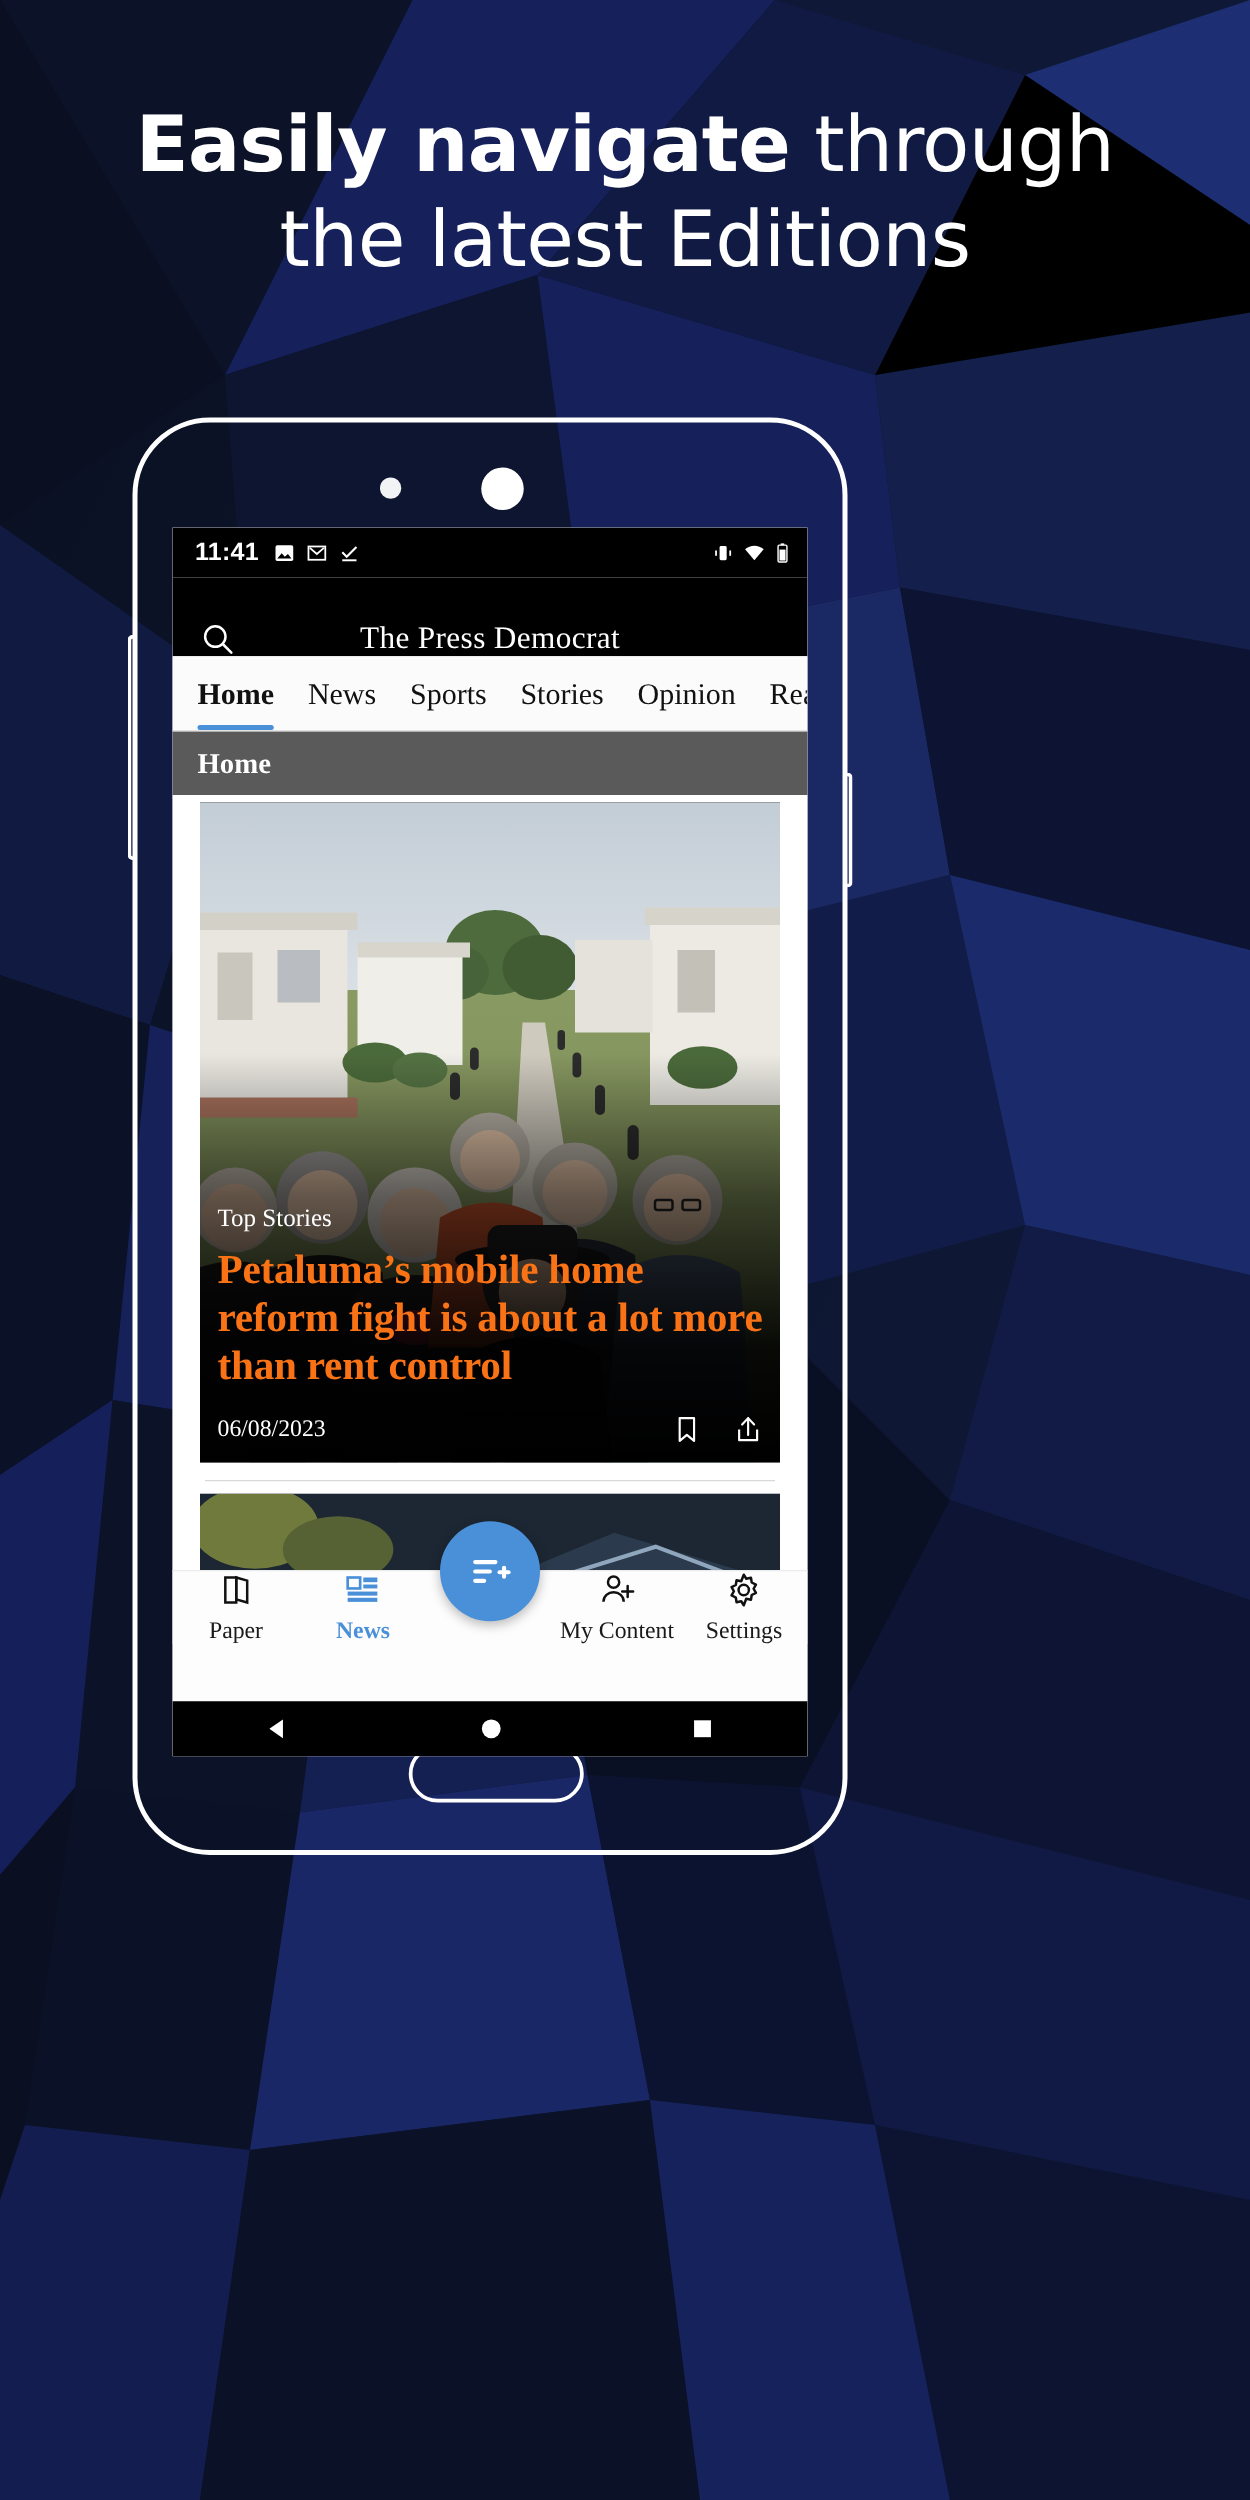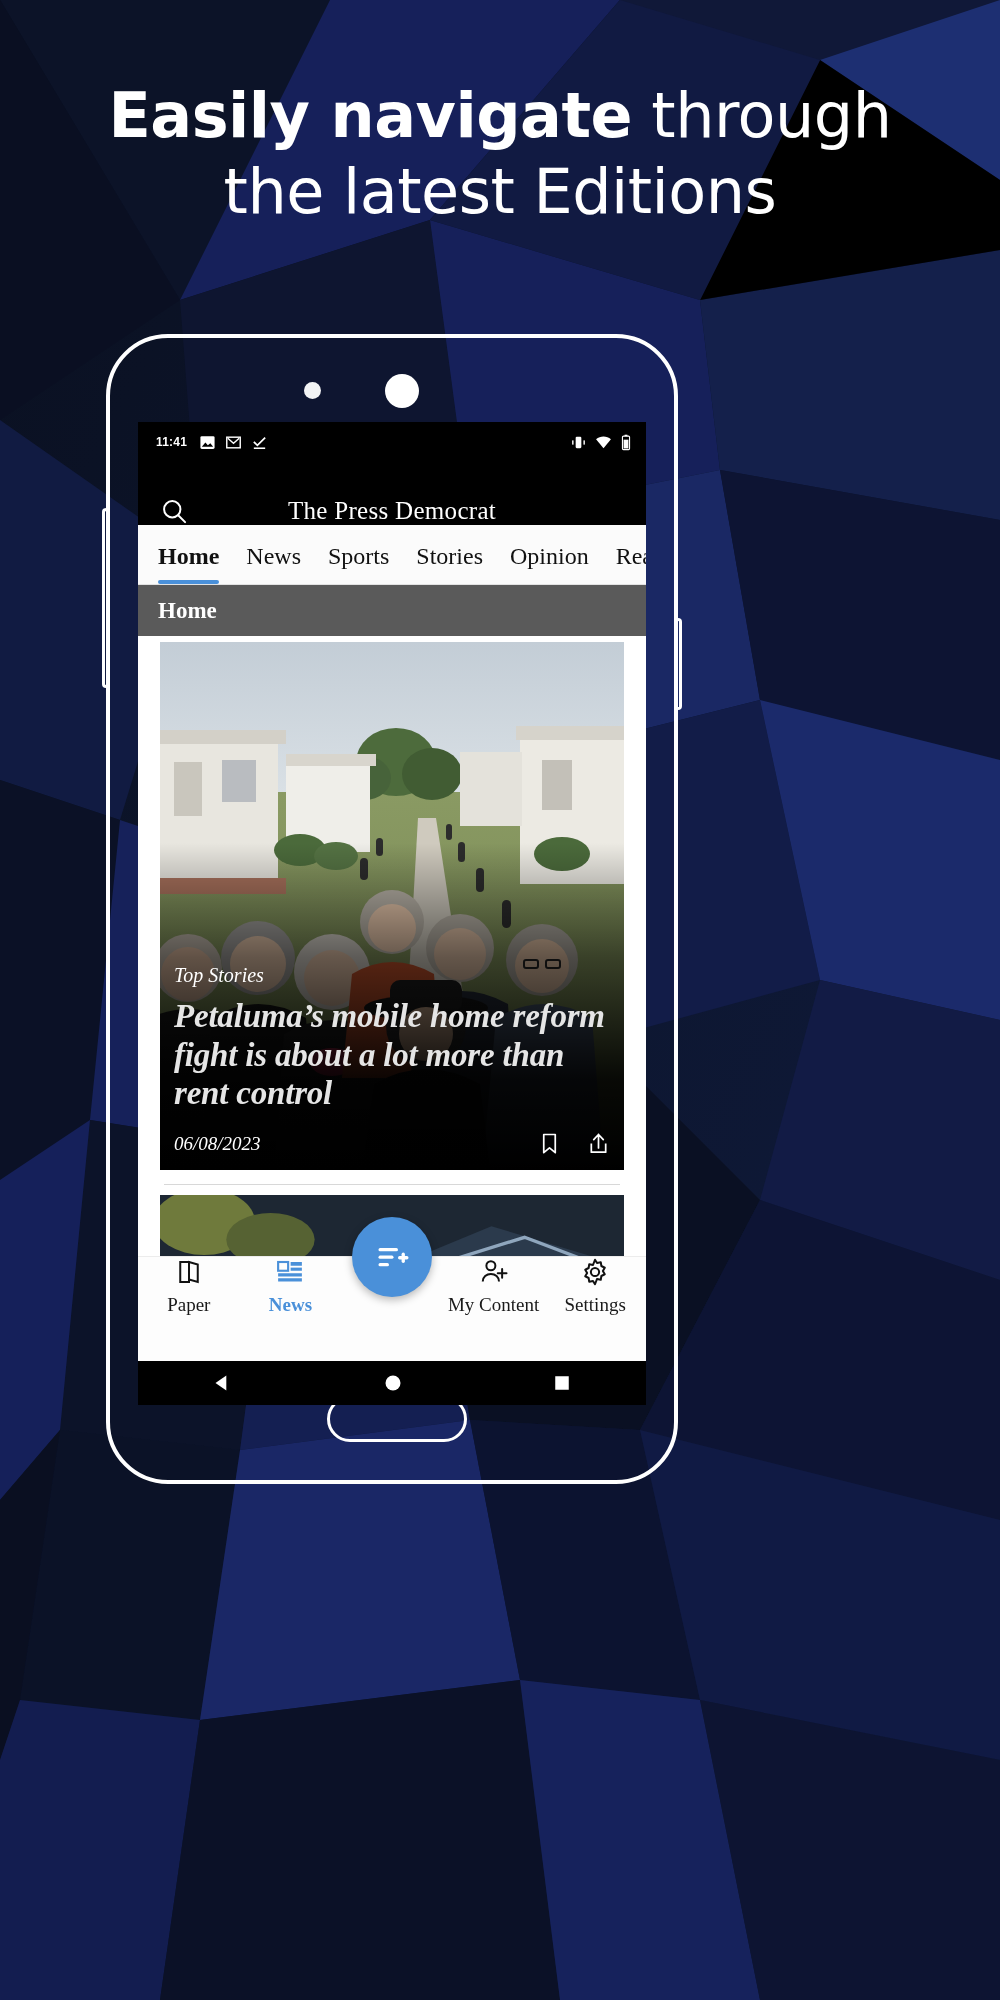--- a/index.html
+++ b/index.html
@@ -62,21 +62,21 @@
     width:508px; height:983px;
     background:#ffffff; overflow:hidden; z-index:6;
   }
 
   
   .statusbar {
     height:40px; background:#000000; color:#ffffff;
     display:flex; align-items:center;
     padding:0 14px 0 18px; font-size:15px;
   }
-  .sb-time { font-weight:600; letter-spacing:.2px; font-size:12px; }
+  .sb-time { font-weight:600; letter-spacing:.2px; font-size:20px; }
   .sb-left-icons { display:flex; align-items:center; gap:9px; margin-left:12px; }
   .sb-spacer { flex:1; }
   .sb-right-icons { display:flex; align-items:center; gap:8px; }
   .sb-ico { display:block; }
 
   
   .masthead {
     height:63px; background:#000000;
     display:flex; align-items:flex-end; position:relative;
   }
@@ -110,34 +110,34 @@
   .section-head {
     height:51px; background:#5a5a5a; color:#ffffff;
     display:flex; align-items:center; padding-left:20px;
     font-family:"Liberation Serif", serif; font-size:23px; font-weight:700;
   }
 
   
   .feed { background:#ffffff; padding:6px 22px 0 22px; }
   .card {
     position:relative; width:100%; height:528px;
-    background:#263038; overflow:hidden;font-style:italic;
+    background:#263038; overflow:hidden;
   }
   .card-photo { position:absolute; inset:0; }
   .card-shade {
     position:absolute; left:0; right:0; bottom:0; height:62%;
     background:linear-gradient(to bottom, rgba(0,0,0,0) 0%, rgba(0,0,0,.55) 35%, rgba(0,0,0,.93) 72%, #000 100%);
   }
   .card-text { position:absolute; left:14px; right:14px; bottom:14px; }
   .kicker {
     color:#ffffff; font-family:"Liberation Serif", serif;
     font-size:20px; margin-bottom:10px;
   }
   .card-title {
-    color:#e5e5e5; font-family:"Liberation Serif", serif;
+    color:#f97316; font-family:"Liberation Serif", serif;
     font-weight:700; font-size:33px; line-height:1.17;
     letter-spacing:-0.2px;
   }
   .card-foot {
     display:flex; align-items:center; margin-top:18px;
   }
   .card-date {
     color:#ffffff; font-family:"Liberation Serif", serif; font-size:19px;
   }
   .card-actions { margin-left:auto; display:flex; gap:26px; align-items:center; }

